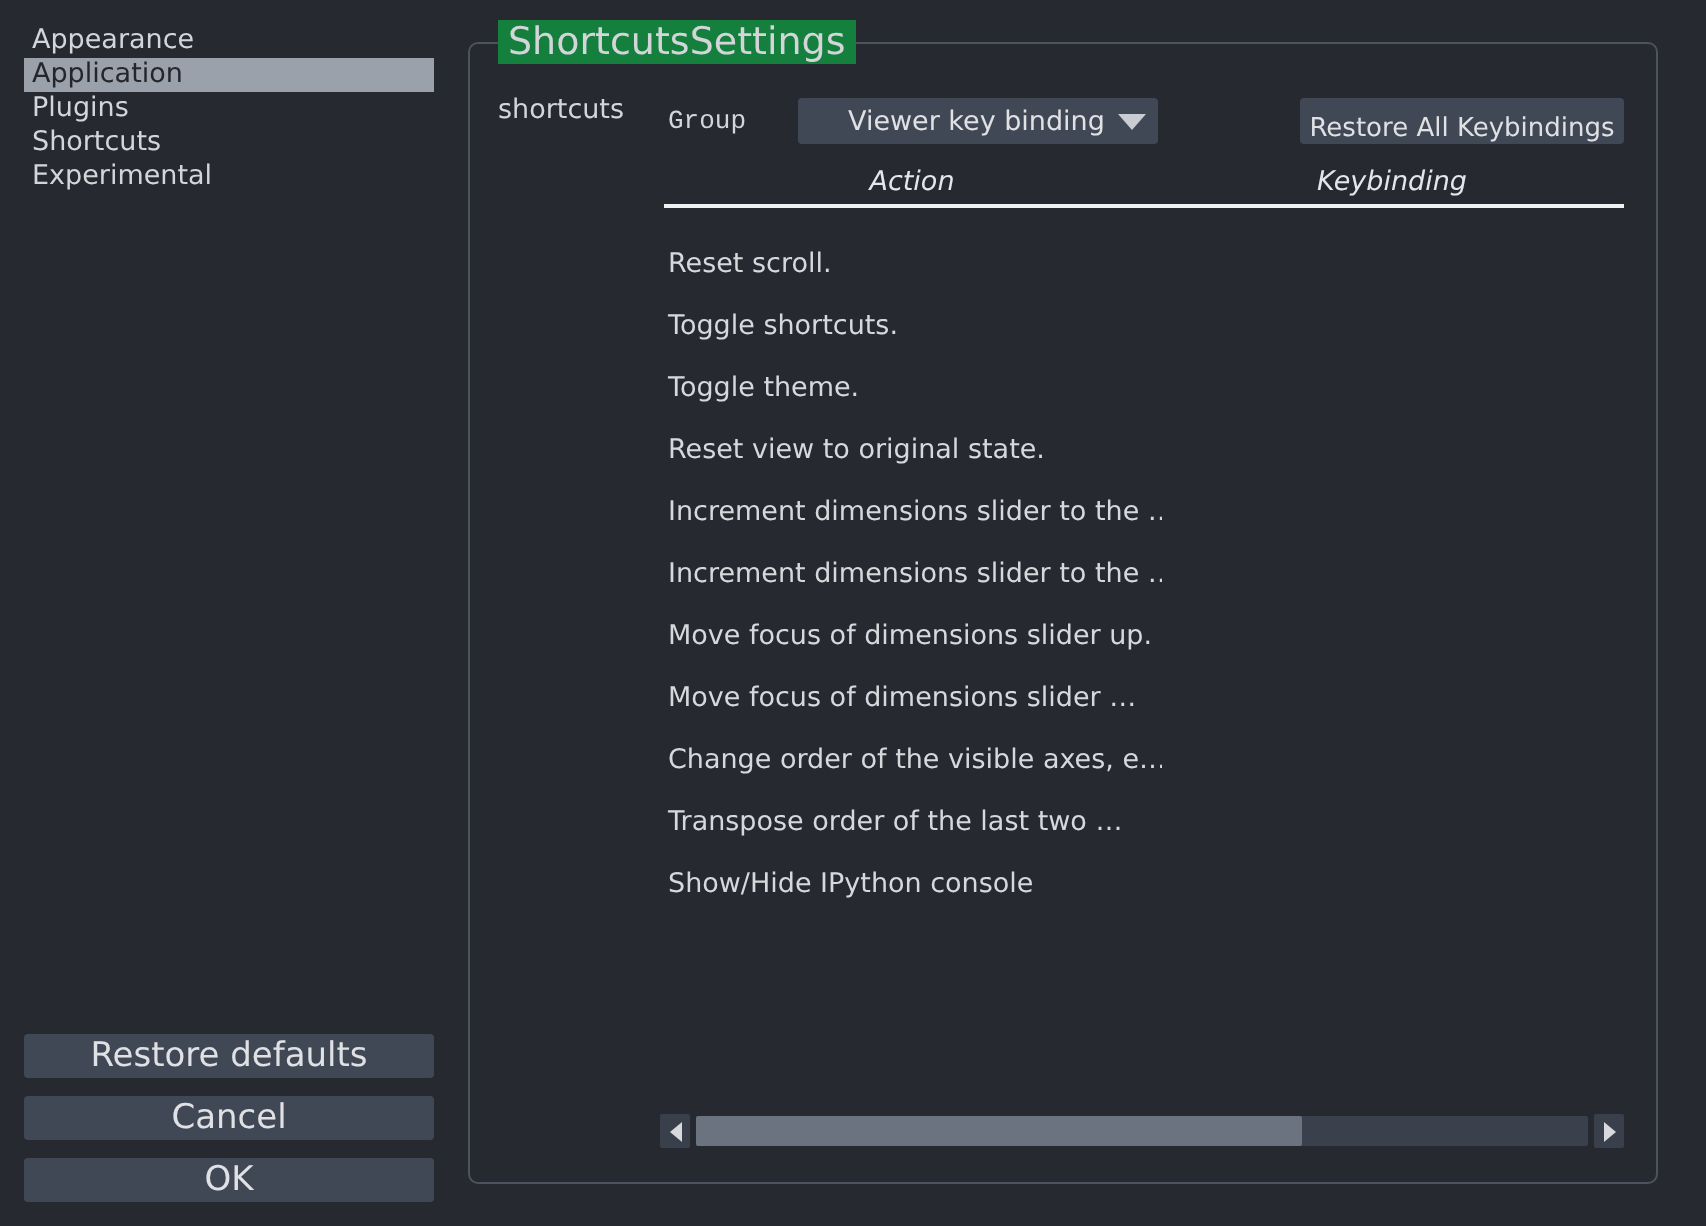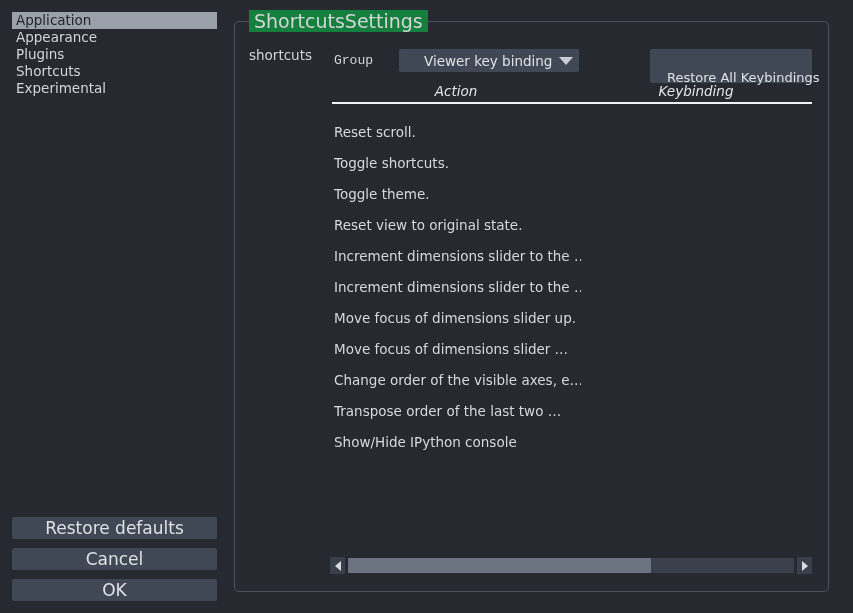--- a/index.html
+++ b/index.html
@@ -136,21 +136,21 @@
     top: 49px;
     width: 162px;
     height: 23px;
     line-height: 23px;
     text-align: center;
     background: #414855;
     color: #dfe1e4;
     font-size: 13px;
     border: none;
     border-radius: 2px;
-    padding: 17px;
+    padding: 4px;
     font-family: "DejaVu Sans", sans-serif;
     white-space: nowrap;
   }
 
   
   #table {
     position: absolute;
     left: 332px;
     top: 82px;
     width: 480px;
@@ -246,22 +246,22 @@
     height: 15px;
     width: 68%;
     background: #6b7380;
     border-radius: 1px;
   }
 </style>
 </head>
 <body>
 
 <div id="sidebar">
+    <div class="side-item">Appearance</div>
     <div class="side-item selected">Application</div>
-    <div class="side-item">Appearance</div>
     <div class="side-item">Plugins</div>
     <div class="side-item">Shortcuts</div>
     <div class="side-item">Experimental</div>
   </div>
 
 <button id="btn-restore-defaults" class="side-btn">Restore defaults</button>
 <button id="btn-cancel" class="side-btn">Cancel</button>
 <button id="btn-ok" class="side-btn">OK</button>
 
 <div id="groupbox"></div>

